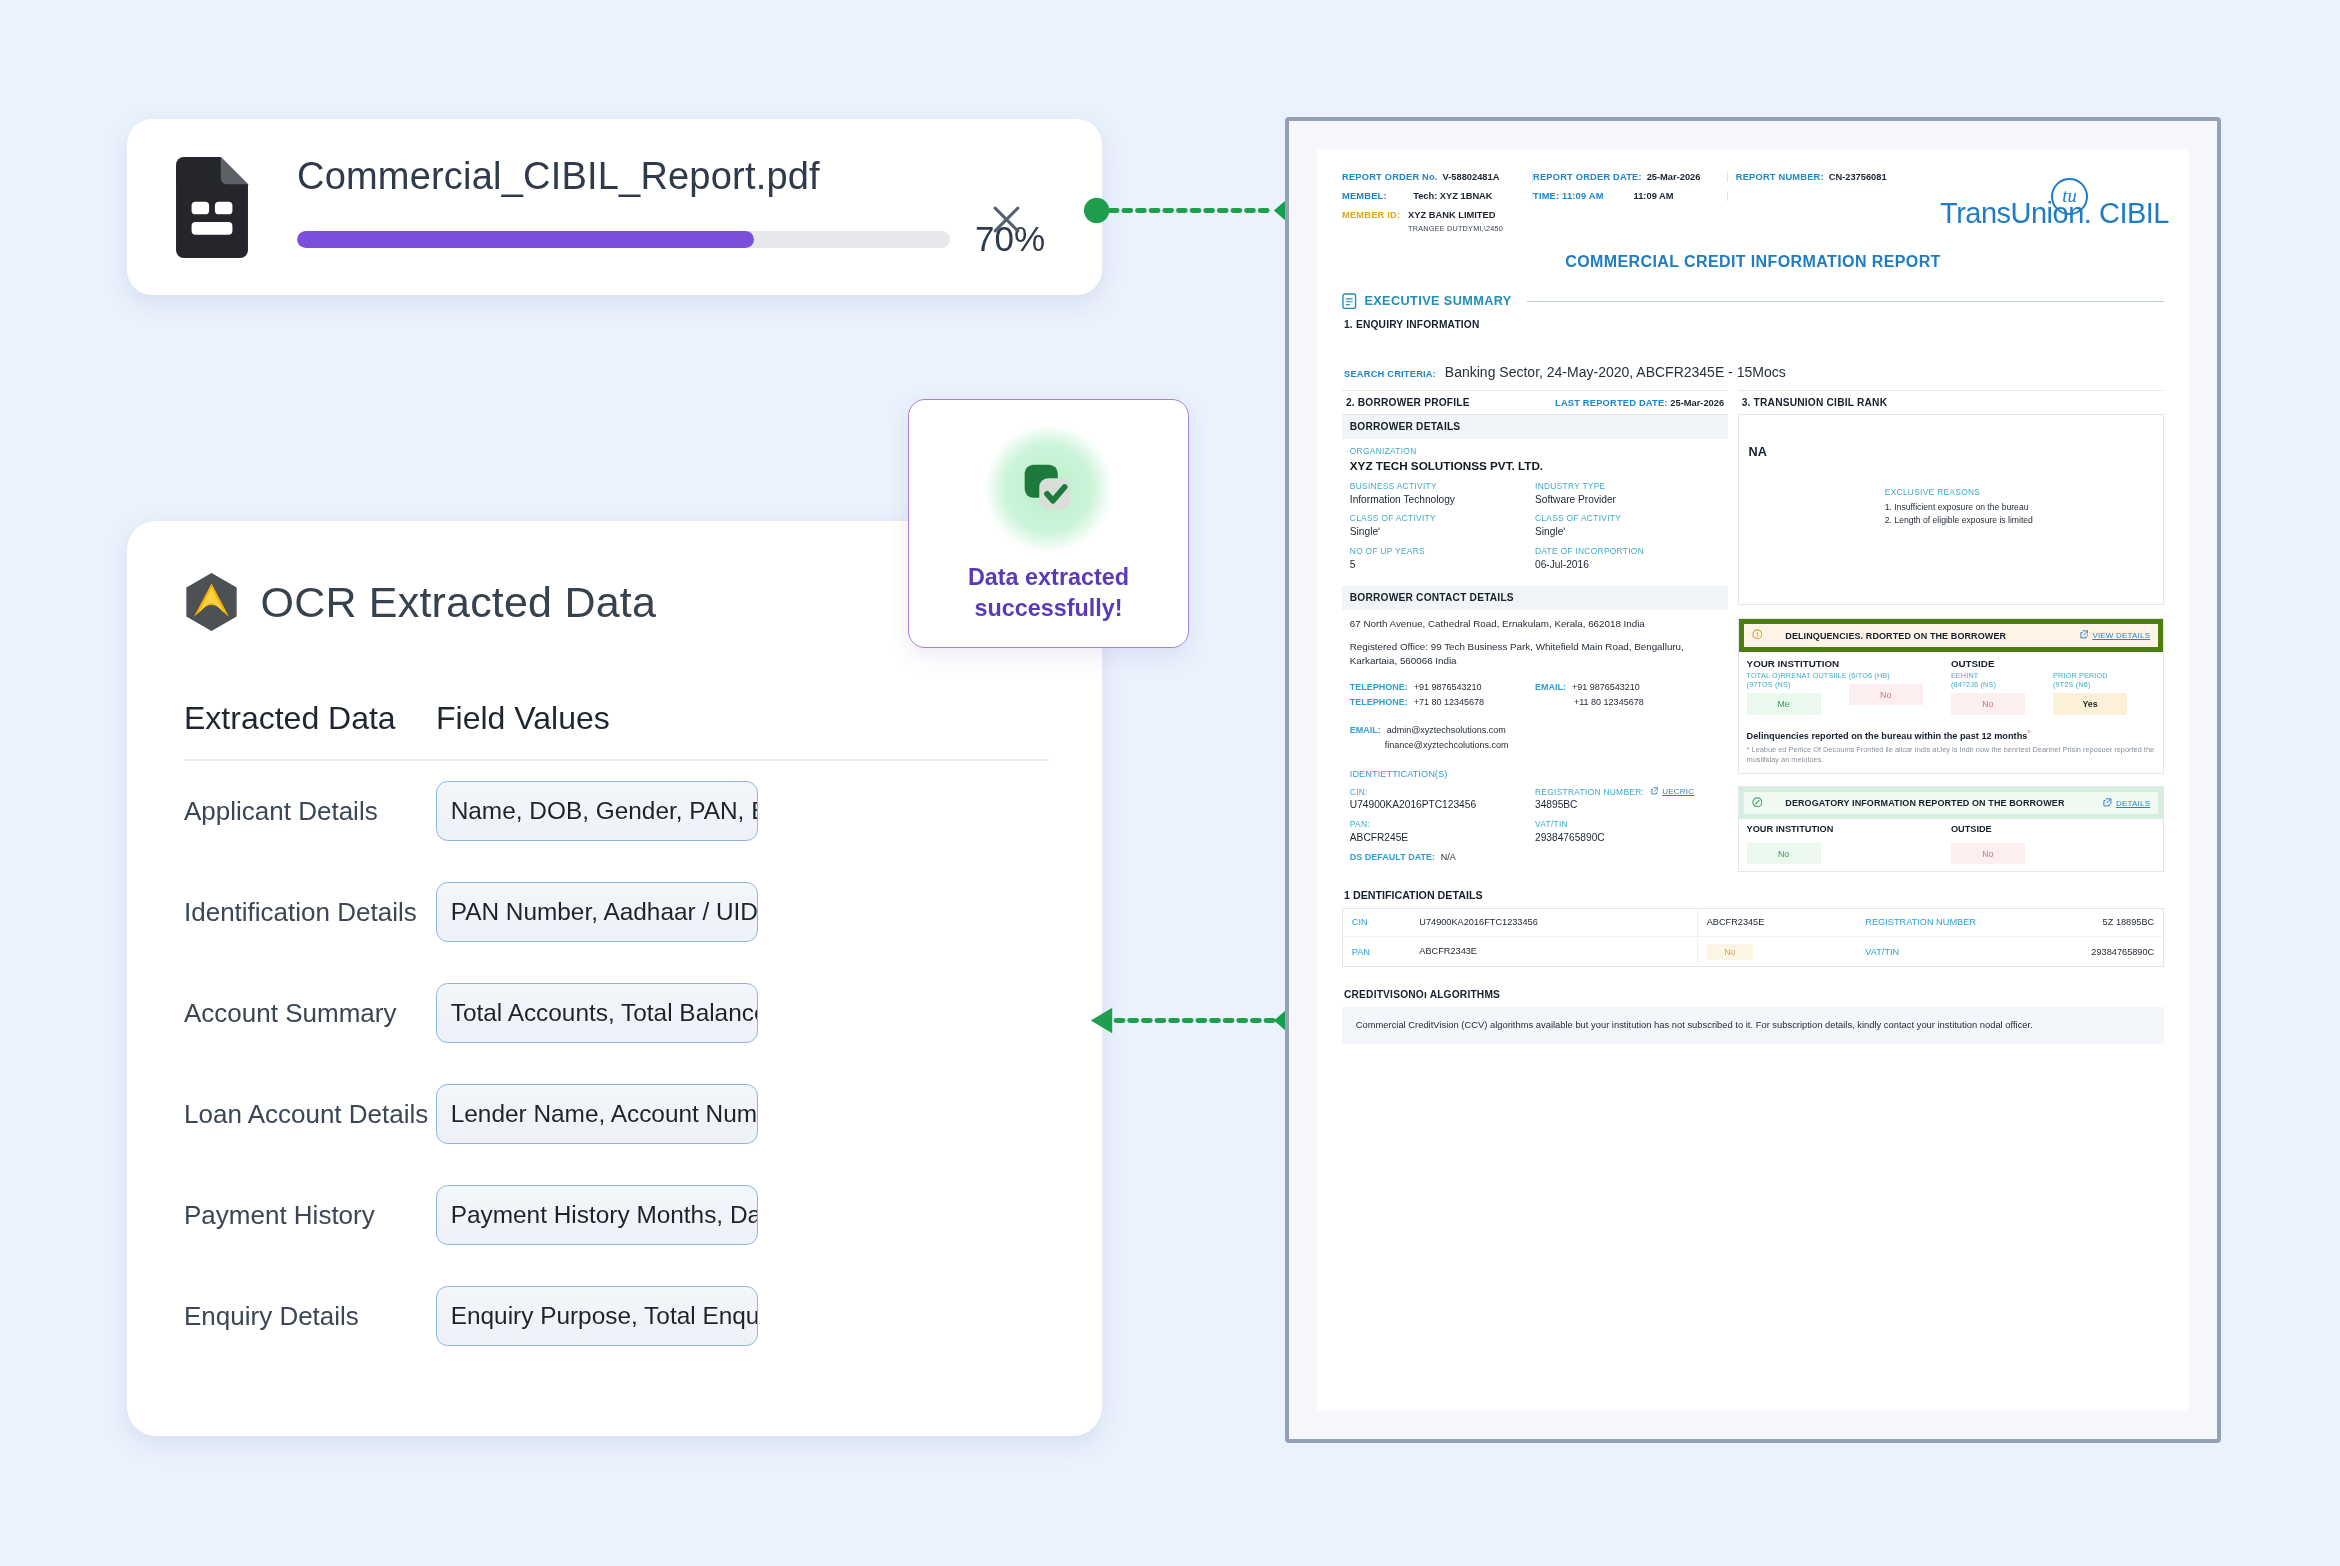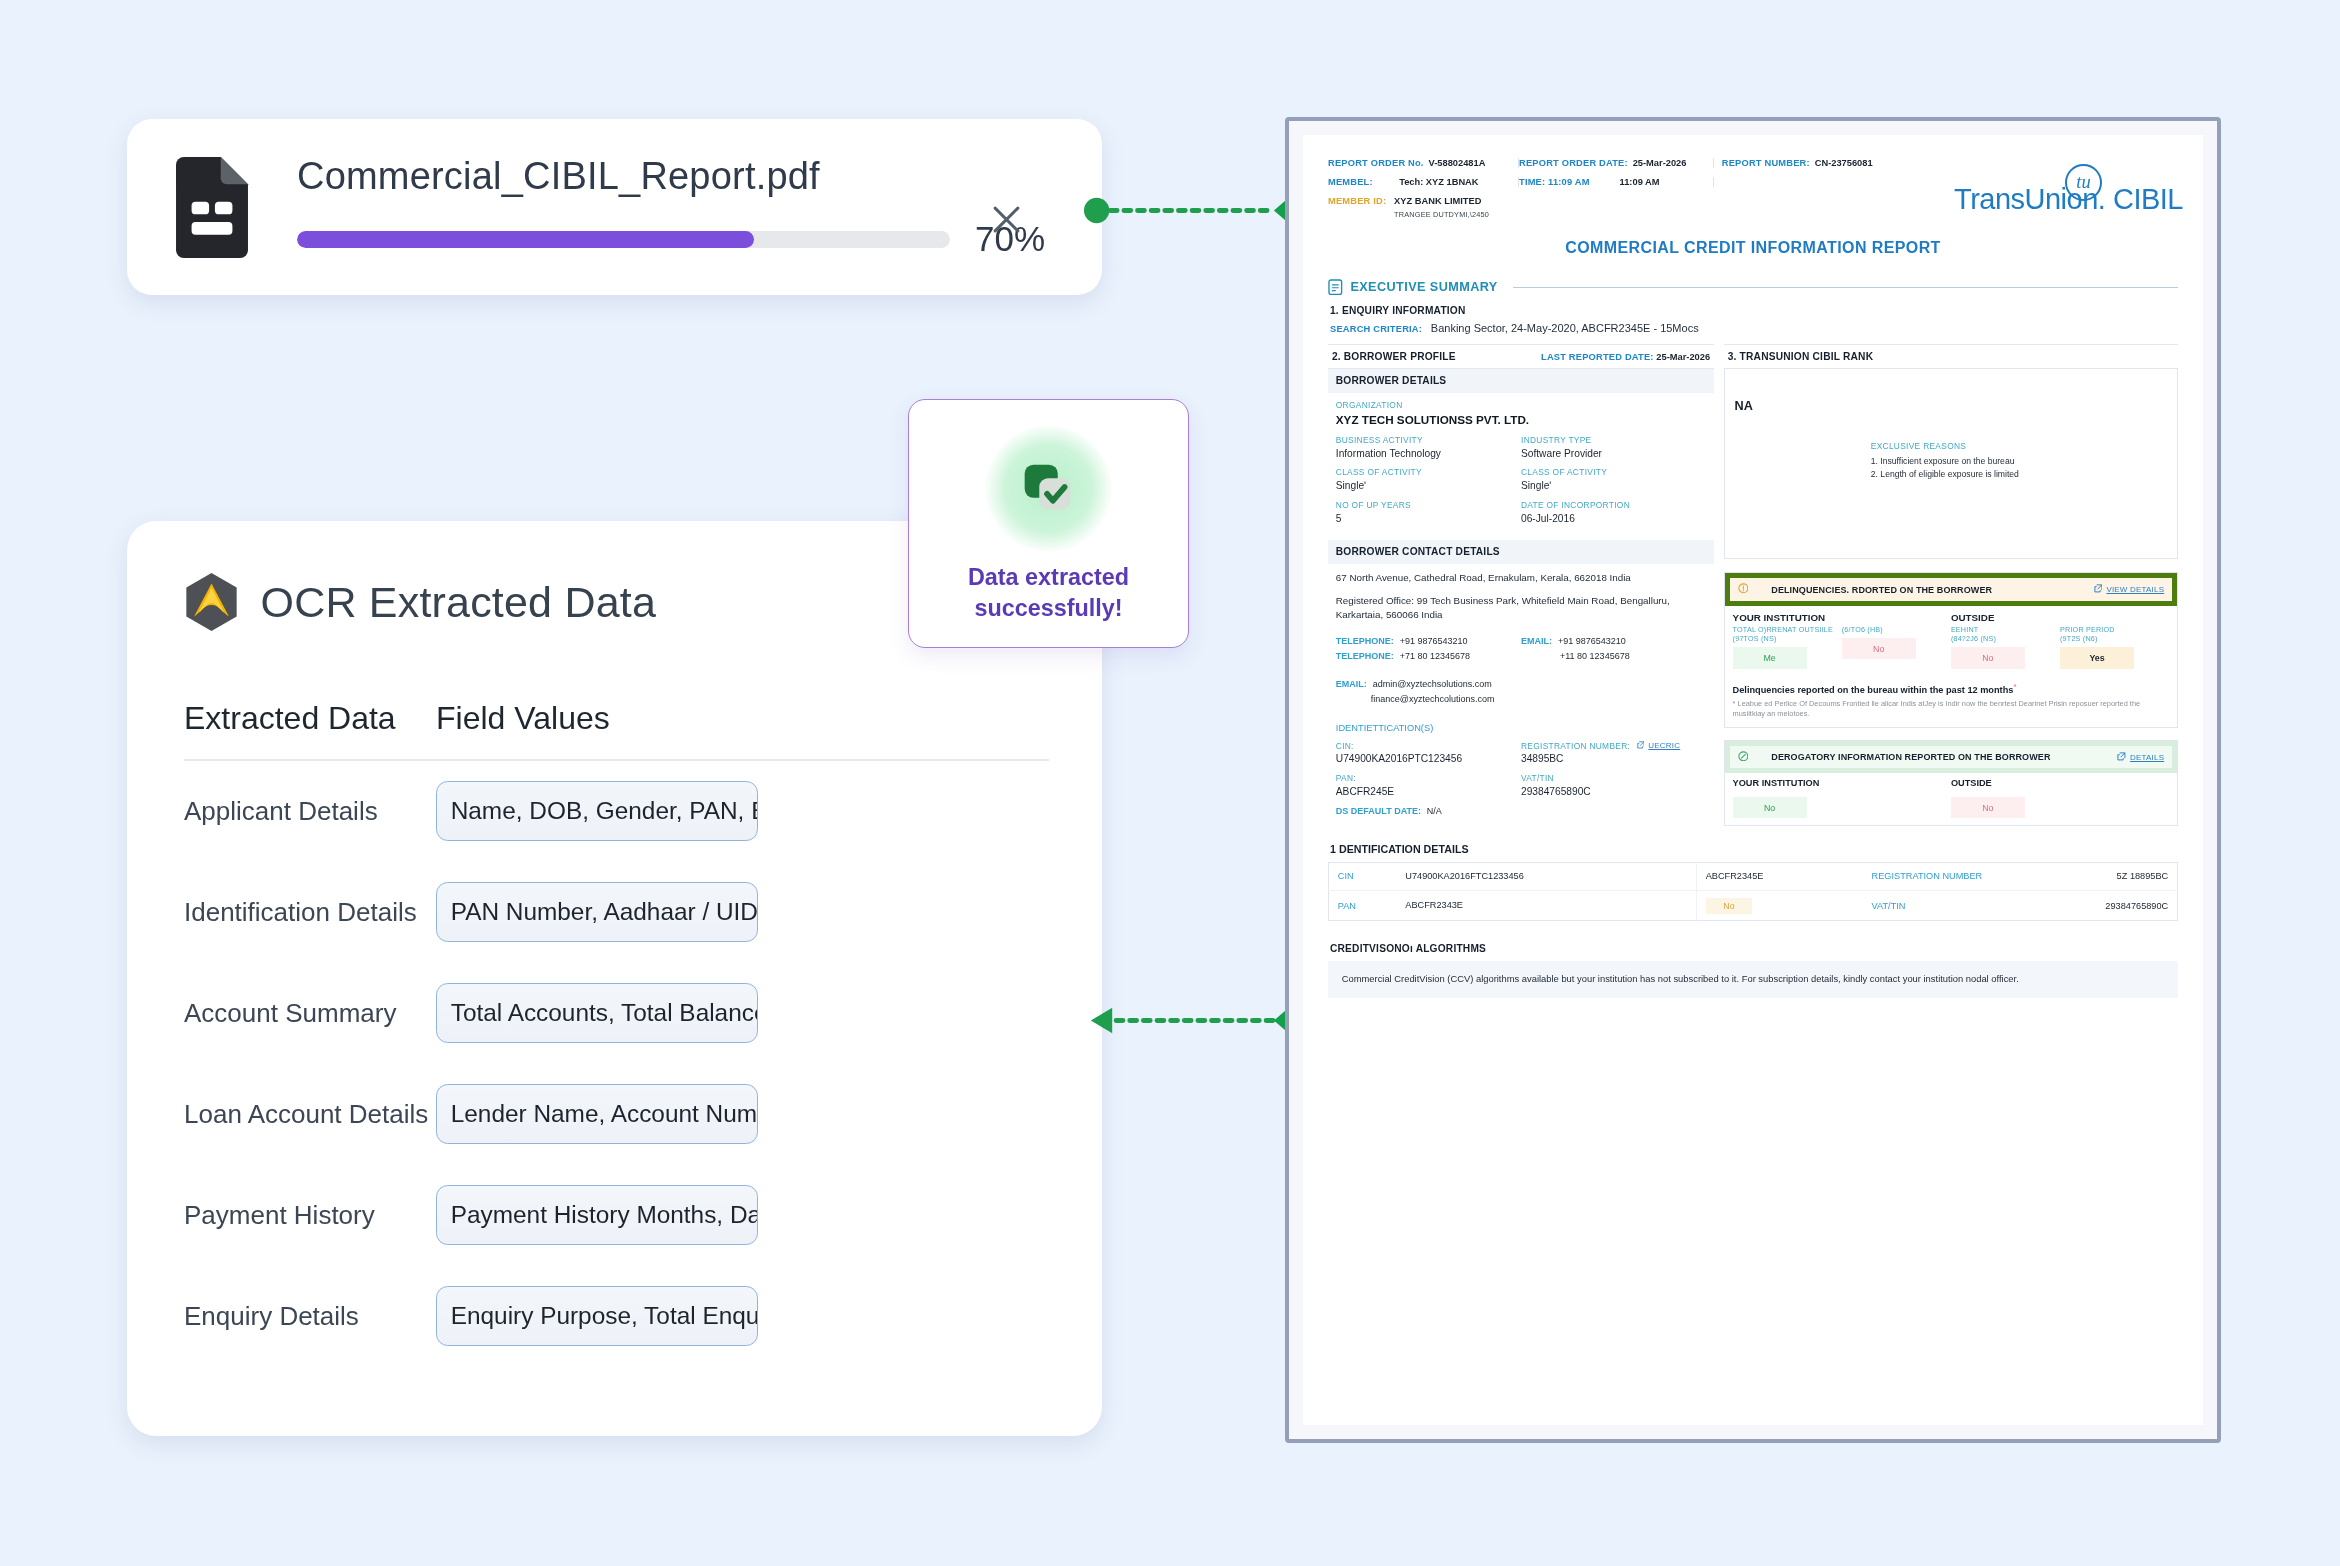--- a/index.html
+++ b/index.html
@@ -89,39 +89,39 @@
 
   
   .conn { position: absolute; }
   .conn svg { display: block; overflow: visible; }
 
   
   .doc-frame {
     position: absolute; left: 1285px; top: 117px;
     width: 936px; height: 1326px;
     background: #f5f7fb; border: 4.9px solid #93a0b8; border-radius: 3.9px;
-    padding: 14px;
+    padding: 28px;
   }
   .doc-page {
     width: 100%; height: 100%; background: #ffffff;
     padding: 23.4px 25px 0 25px; position: relative;
     font-size: 9.8px; color: #1e2630;
   }
 
   .doc-top { display: flex; align-items: flex-start; }
   .doc-meta { flex: 1; }
   .meta-row { display: flex; align-items: flex-start; margin-bottom: 8.8px; }
   .meta-cell { display: flex; gap: 4.9px; align-items: baseline; }
   .mc-1 { width: 191px; border-right: 1px solid #dfe4ec; padding-right: 7.8px; }
   .mc-2 { width: 195px; border-right: 1px solid #dfe4ec; padding-right: 7.8px; }
   .mc-3 { flex: 1; padding-left: 7.8px; }
   .k-blue { color: #1d86c8; font-weight: bold; font-size: 9.3px; letter-spacing: 0.2px; }
   .k-amber { color: #e0a32c; font-weight: bold; font-size: 9.3px; letter-spacing: 0.2px; }
   .v-dark { color: #1b2430; font-size: 9.3px; font-weight: bold; }
-  .v-plain { color: #26303c; font-size: 11px; }
+  .v-plain { color: #26303c; font-size: 14px; margin-top: 28px; }
   .meta-id { display: flex; gap: 7.8px; align-items: flex-start; }
   .id-lines { line-height: 1.25; }
   .id-sub { font-size: 7.3px; color: #3a4450; letter-spacing: 0.2px; }
 
   .tu-logo { width: 224px; text-align: right; position: relative; padding-top: 25px; }
   .tu-word { font-size: 29px; color: #1f7cc4; letter-spacing: -0.5px; white-space: nowrap; }
   .tu-mark {
     position: absolute; right: 76px; top: 5.9px;
     width: 37px; height: 37px; border: 2.3px solid #1f7cc4; border-radius: 50%;
     display: flex; align-items: center; justify-content: center;

